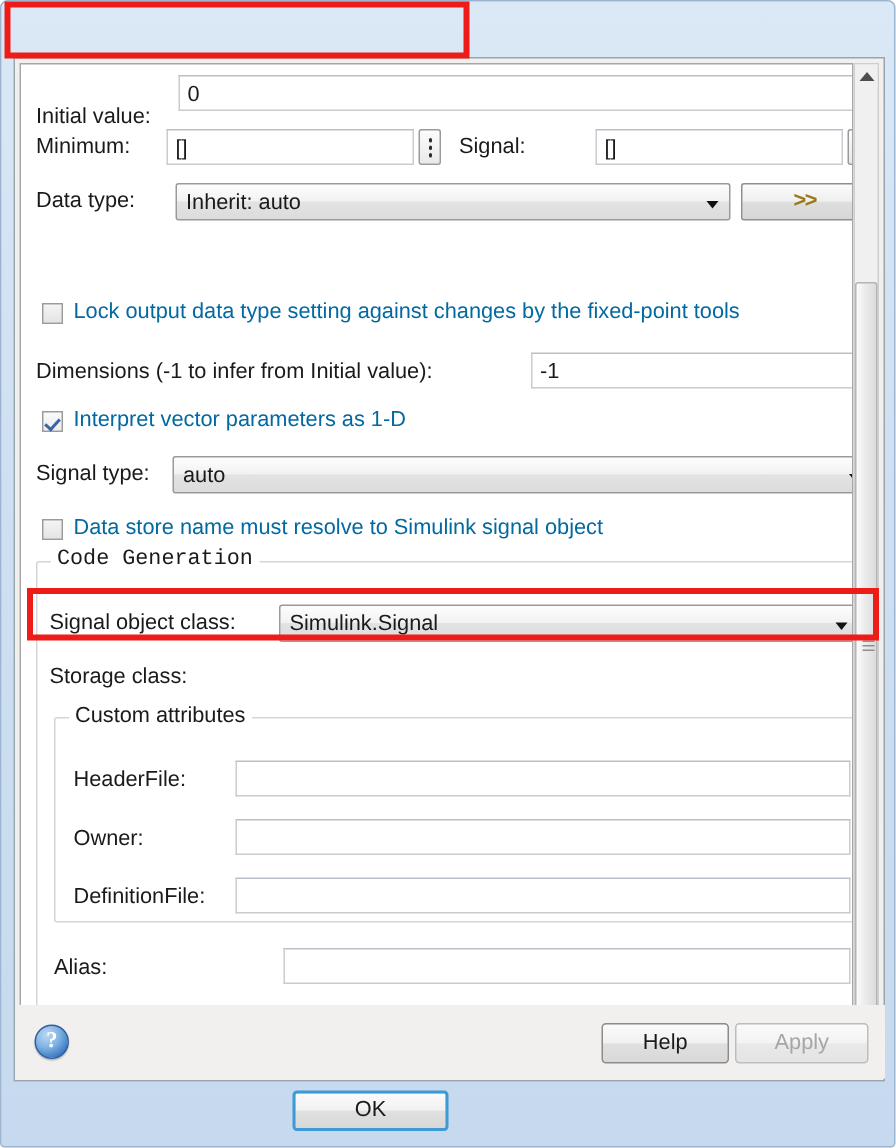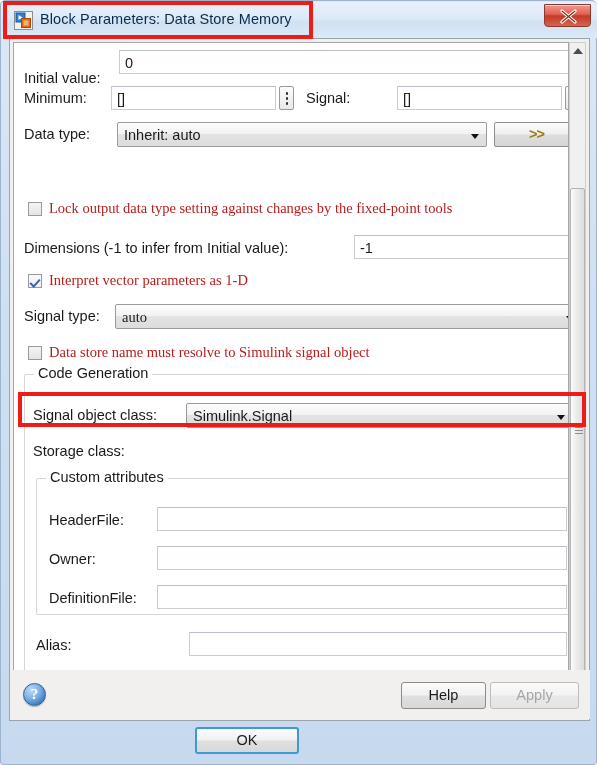--- a/index.html
+++ b/index.html
@@ -167,21 +167,21 @@
   .cbox.on::after {
     content: "";
     position: absolute; left: 3px; top: 2px;
     width: 4px; height: 8px;
     border: solid #3c63a8;
     border-width: 0 2px 2px 0;
     transform: rotate(42deg);
   }
   .cblabel {
     position: absolute; left: 21px; top: 0;
-    font-size: 14.5px; color: #b91c1c; white-space: nowrap; font-family: Liberation Serif, serif;
+    font-size: 14.5px; color: #0369a1; white-space: nowrap;
   }
 
   
   .group {
     position: absolute;
     border: 1px solid #d4d6d8;
     border-radius: 2px;
   }
   .group > .gtitle {
     position: absolute;
@@ -288,38 +288,20 @@
     border: 4px solid #ee1c18;
     pointer-events: none;
     z-index: 50;
   }
 </style>
 </head>
 <body>
 
 <div id="window">
 
-  <div id="titlebar">
-    <span id="title-icon">
-      <svg width="19" height="19" viewBox="0 0 19 19">
-        <rect x="0.5" y="0.5" width="18" height="18" fill="#f2f2f2" stroke="#8d8d8d"></rect>
-        <rect x="2" y="2" width="9" height="9" fill="#2f7fd0" stroke="#1d5a9b"></rect>
-        <polygon points="4.5,4 8.5,6.5 4.5,9" fill="#ffffff"></polygon>
-        <rect x="7.5" y="7.5" width="9" height="9" fill="#e06a18" stroke="#a94a0c"></rect>
-        <rect x="9.5" y="9.5" width="5" height="5" fill="#f7b26a"></rect>
-      </svg>
-    </span>
-    <span id="title-text">Block Parameters: Data Store Memory</span>
-    <div id="close-btn">
-      <svg width="17" height="15" viewBox="0 0 17 15">
-        <path d="M2 2 L15 13 M15 2 L2 13" stroke="#ffffff" stroke-width="3.2" stroke-linecap="round"></path>
-        <path d="M2 2 L15 13 M15 2 L2 13" stroke="#7e2a1e" stroke-width="1.1" stroke-linecap="round"></path>
-      </svg>
-    </div>
-  </div>
 
   <div id="client">
 
     <div id="viewport">
       <div id="content">
 
         <span class="lbl" style="left:10px; top:11px;margin-top:16px;">Initial value:</span>
         <div class="tfield" style="left:105px; top:7px; width:455px;">0</div>
 
         <span class="lbl" style="left:10px; top:47px;">Minimum:</span>
@@ -348,31 +330,31 @@
 
         <span class="lbl" style="left:10px; top:197px;">Dimensions (-1 to infer from Initial value):</span>
         <div class="tfield" style="left:340px; top:192px; width:230px;">-1</div>
 
         <div class="cbrow" style="left:14px; top:229px;">
           <span class="cbox on"></span>
           <span class="cblabel">Interpret vector parameters as 1-D</span>
         </div>
 
         <span class="lbl" style="left:10px; top:265px;">Signal type:</span>
-        <div class="combo" style="left:101px; top:261px; width:467px;font-family:Liberation Serif, serif;">
+        <div class="combo" style="left:101px; top:261px; width:467px;">
           <span>auto</span>
           <span class="arrow"></span>
         </div>
 
         <div class="cbrow" style="left:14px; top:301px;">
           <span class="cbox"></span>
           <span class="cblabel">Data store name must resolve to Simulink signal object</span>
         </div>
 
-        <div class="group" style="left:10px; top:331px; width:560px; height:310px;">
+        <div class="group" style="left:10px; top:331px; width:560px; height:310px;font-family:Liberation Mono, monospace;">
           <span class="gtitle">Code Generation</span>
         </div>
 
         <span class="lbl" style="left:19px; top:364px;">Signal object class:</span>
         <div class="combo" style="left:172px; top:360px; width:387px;">
           <span>Simulink.Signal</span>
           <span class="arrow"></span>
         </div>
 
         <span class="lbl" style="left:19px; top:400px;">Storage class:</span>

